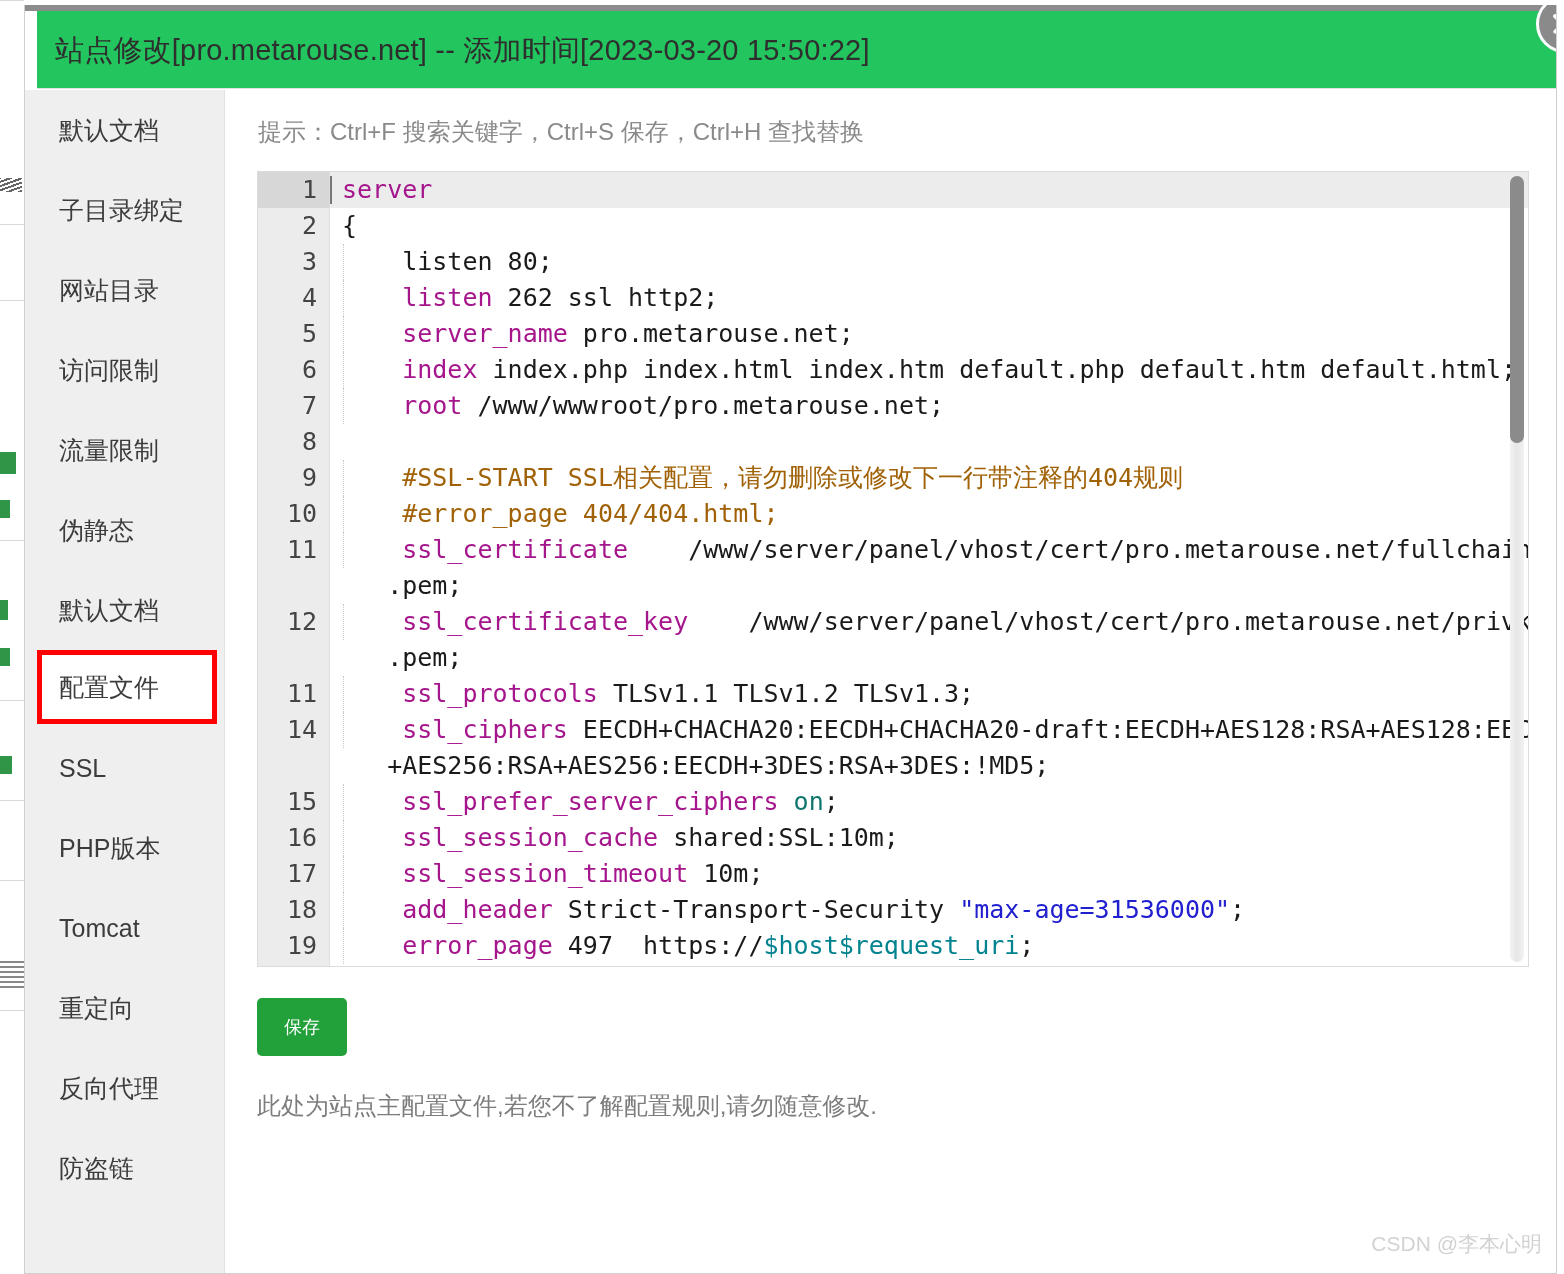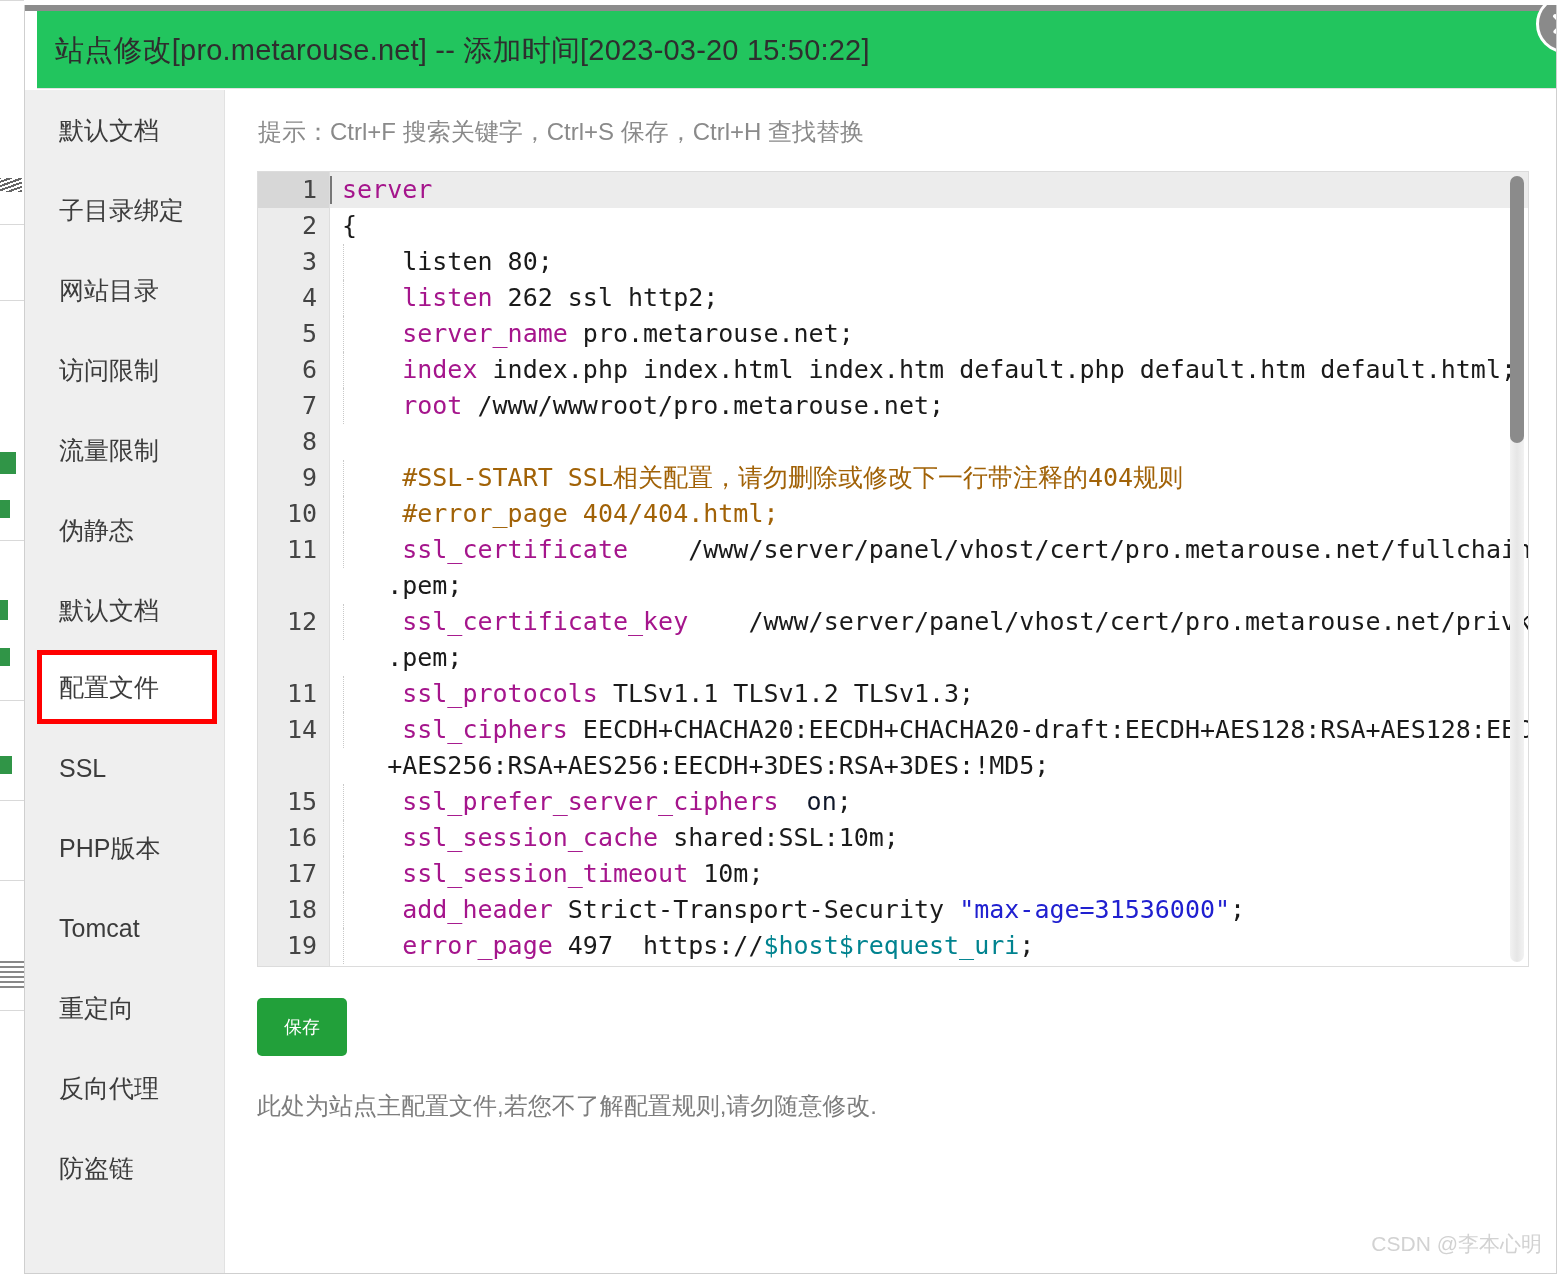--- a/index.html
+++ b/index.html
@@ -231,21 +231,21 @@
   .cl.cursor::before {
     content: "";
     position: absolute;
     left: 0px; top: 4px;
     width: 2px; height: 28px;
     background: #777;
   }
   .kw   { color: #a5158c; }
   .cmt  { color: #a16207; }
   .str  { color: #2020d0; }
-  .bool { color: #0f172a; margin-left: 13px; }
+  .bool { color: #0f766e; }
   .var  { color: #00838f; }
 
   
   .vscroll {
     position: absolute;
     right: 4px; top: 4px;
     width: 14px;
     bottom: 4px;
     background: linear-gradient(90deg,#f2f2f2,#e6e6e6,#f2f2f2);
     border-radius: 8px;

